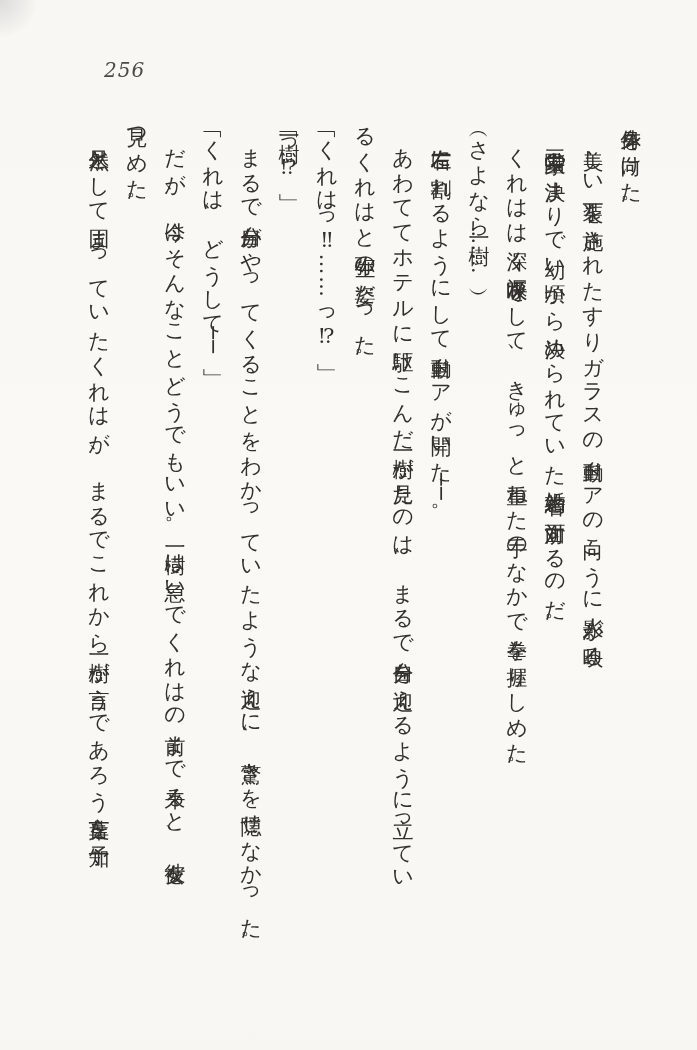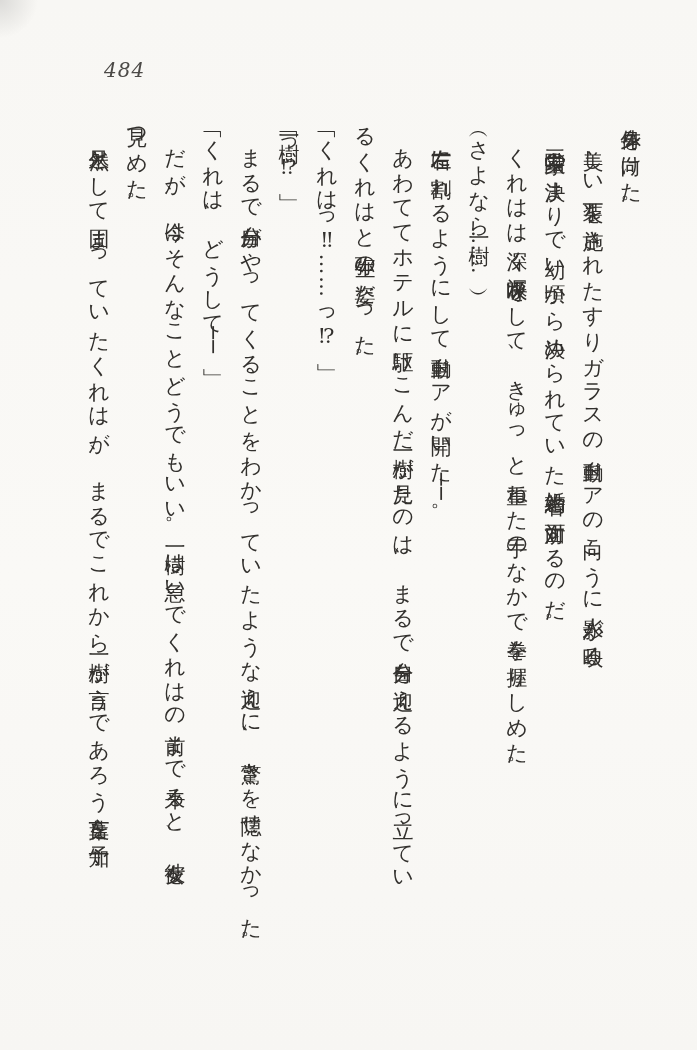--- a/index.html
+++ b/index.html
@@ -48,21 +48,21 @@
     text-indent: 0;
     white-space: nowrap;
   }
   .col.indent-1 { text-indent: 21px; }
   .col.indent-half { text-indent: 12px; }
 </style>
 </head>
 <body>
 
 <div class="page">
-  <div class="page-number">484</div>
+  <div class="page-number">256</div>
   <div class="text-block" id="text-block">
       <p class="col">身体を向けた。</p>
       <p class="col indent-1">美しい装丁を施されたすりガラスの自動ドアの向こうに人影が映る。</p>
       <p class="col indent-1">三階堂家の決まりで幼い頃から決められていた婚約者と対面するのだ。</p>
       <p class="col indent-1">くれはは深く深呼吸をして、きゅっと重ねた手のなかで拳を握りしめた。</p>
       <p class="col indent-half">（さよなら一樹……）</p>
       <p class="col indent-1">左右に割れるようにして自動ドアが開いた──。</p>
       <p class="col indent-1">あわててホテルに駆けこんだ一樹が見たのは、まるで自分を迎えるように立ってい</p>
       <p class="col">るくれはと弥生の姿だった。</p>
       <p class="col indent-half">「くれはっ‼……っ⁉」</p>

